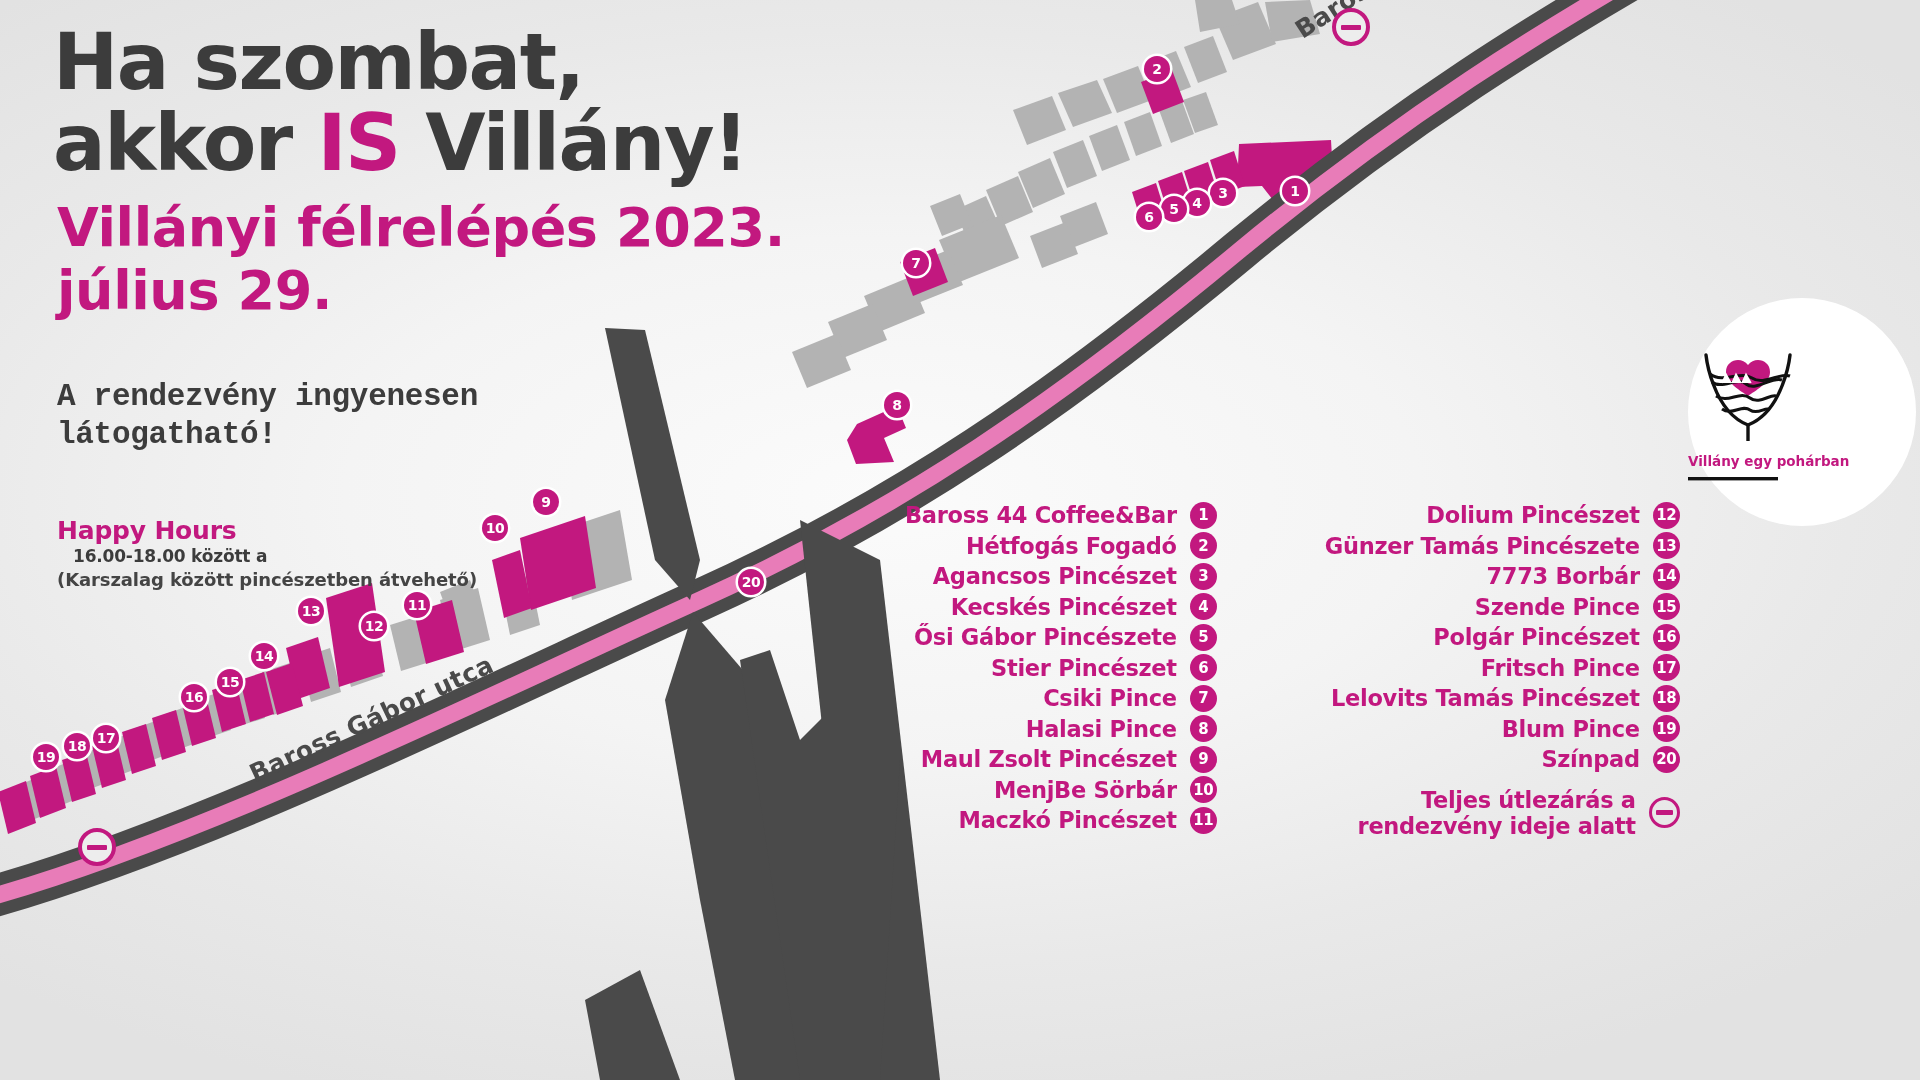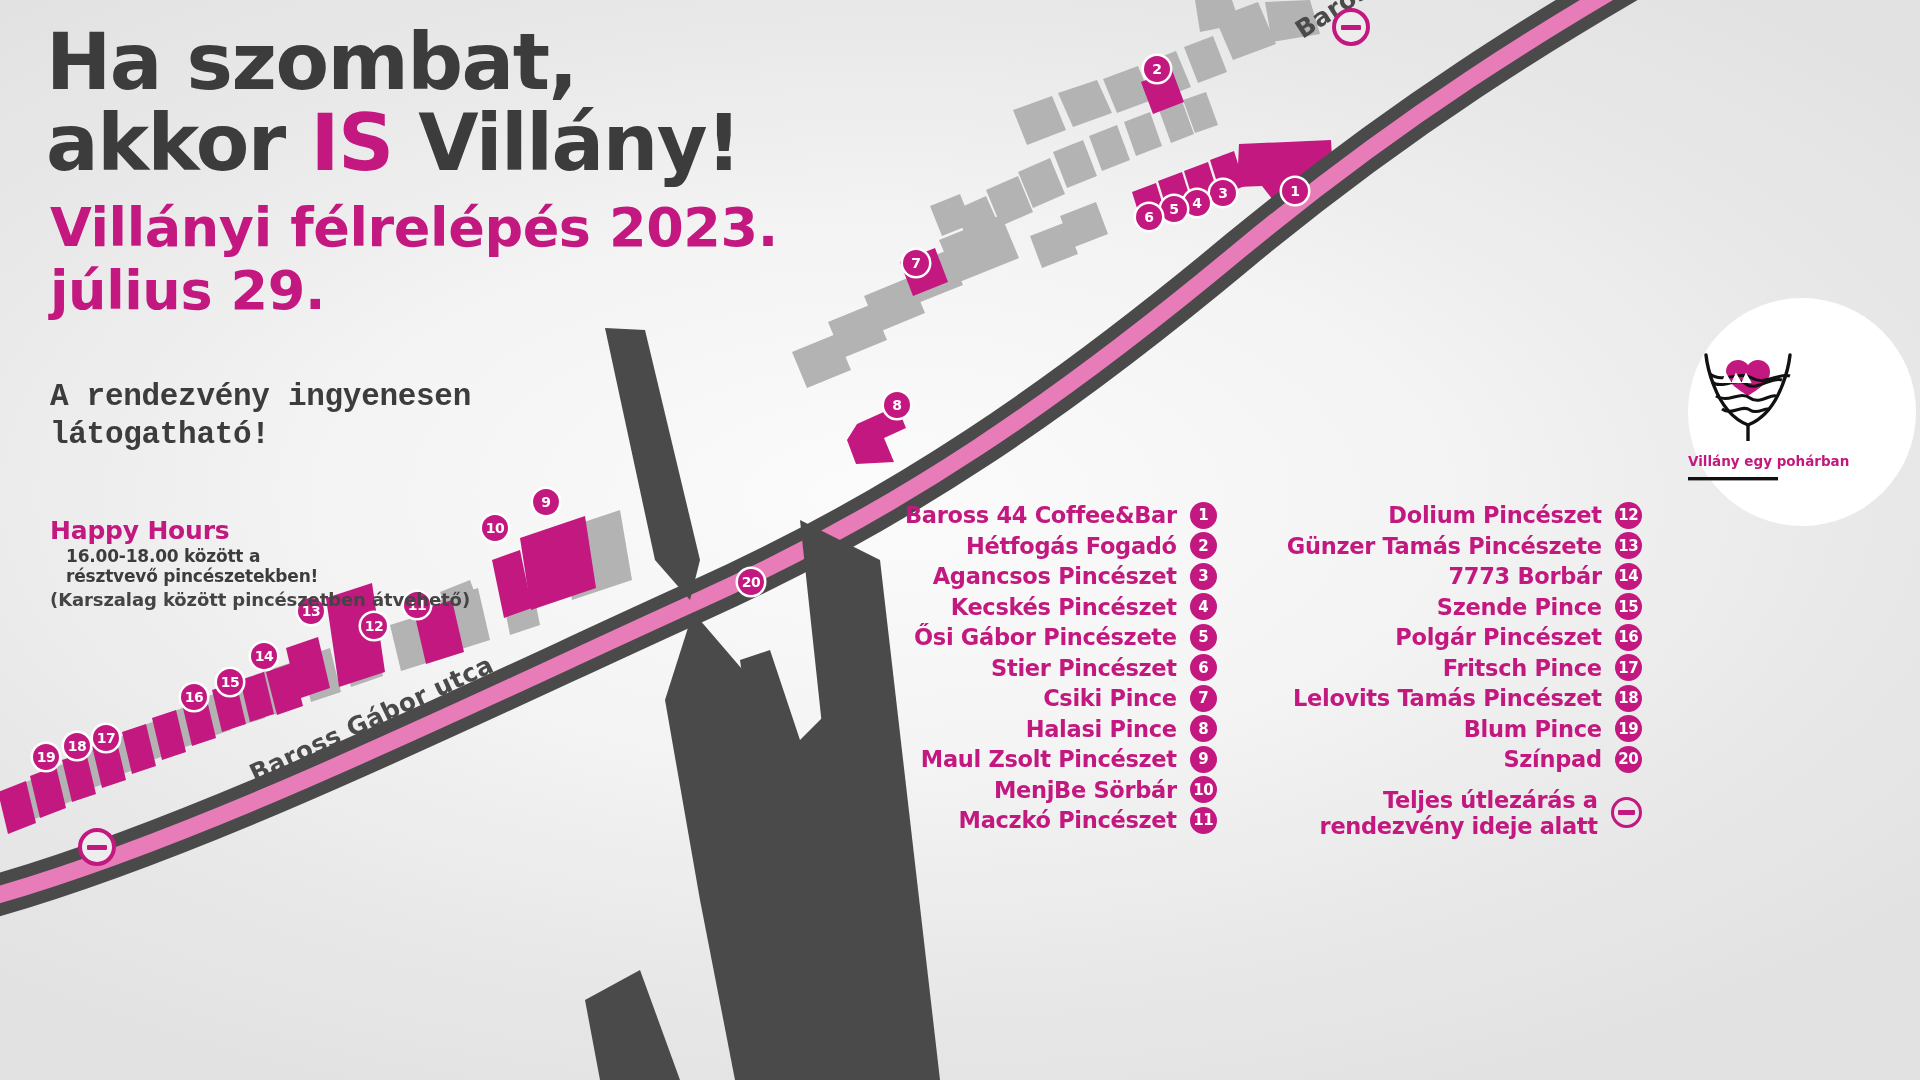--- a/index.html
+++ b/index.html
@@ -9,21 +9,21 @@
     background:#ededed;
   }
   #poster{
     position:relative;width:1920px;height:1080px;
     background:radial-gradient(ellipse 70% 60% at 46% 46%, #fbfbfb 0%, #f4f4f4 40%, #e9e9e9 72%, #e2e2e2 100%);
     overflow:hidden;
   }
   
   #map{position:absolute;inset:0;}
   
-  #textblock{position:absolute;left:46px;top:24px;width:760px;z-index:6;}
+  #textblock{position:absolute;left:53px;top:24px;width:760px;z-index:6;}
   .h1{
     font-weight:800;font-size:78px;line-height:0.99;color:#3c3c3c;
     letter-spacing:-1.5px;margin:0;
   }
   .h1 .is{color:#c2187f;}
   .h1 .l2{display:block;margin-top:4px;}
   .sub{
     font-weight:800;font-size:54px;color:#c2187f;letter-spacing:-0.4px;
     margin:14px 0 0 4px;
   }
@@ -35,21 +35,21 @@
     font-weight:800;font-size:25px;color:#c2187f;margin:62px 0 0 4px;letter-spacing:-0.2px;
   }
   .hh-body{
     font-weight:700;font-size:17px;line-height:1.18;color:#3c3c3c;margin:1px 0 0 20px;letter-spacing:-0.2px;
   }
   .hh-note{
     font-weight:700;font-size:18px;color:#444;margin:3px 0 0 4px;letter-spacing:-0.1px;
   }
   
   #legend{position:absolute;left:905px;top:500px;width:1010px;z-index:6;}
-  .legend-cols{display:flex;gap:70px;}
+  .legend-cols{display:flex;gap:108px;}
   .legend-col{display:flex;flex-direction:column;}
   .leg-row{
     display:flex;align-items:center;justify-content:flex-end;gap:13px;height:30.5px;
   }
   .leg-label{
     font-weight:800;font-size:22.5px;color:#c2187f;text-align:right;letter-spacing:-0.3px;white-space:nowrap;
   }
   .leg-num{
     width:27px;height:27px;border-radius:50%;background:#c2187f;color:#fff;
     display:flex;align-items:center;justify-content:center;
@@ -227,21 +227,20 @@
     <div class="sub">Villányi félrelépés 2023. július 29.</div>
 
     <div class="free">
       <span>A rendezvény ingyenesen</span><br>
       <span>látogatható!</span>
     </div>
 
     <div class="hh-title">Happy Hours</div>
     <div class="hh-body">
       <span>16.00-18.00 között a</span><br>
-      <span>résztvevő pincészetekben!</span>
     </div>
     <div class="hh-note">(Karszalag között pincészetben átvehető)</div>
   </div>
 
   <div id="logo">
     <svg width="120" height="110" viewBox="0 0 120 110">
       <path d="M18,14 C18,14 24,70 60,84 C96,70 102,14 102,14" fill="none" stroke="#111" stroke-width="3.4" stroke-linecap="round"></path>
       <path d="M55,22 c-7,-9 -22,-5 -22,7 c0,11 15,19 22,24 c7,-5 22,-13 22,-24 c0,-12 -15,-16 -22,-7 z" fill="#c2187f" transform="translate(5,2)"></path>
       <path d="M24,41 c10,8 26,-6 34,2 c10,8 26,-8 36,-4" fill="none" stroke="#111" stroke-width="3"></path>
       <path d="M22,33 c14,10 30,-4 42,4 c12,8 28,-6 38,-2" fill="none" stroke="#111" stroke-width="3"></path>

